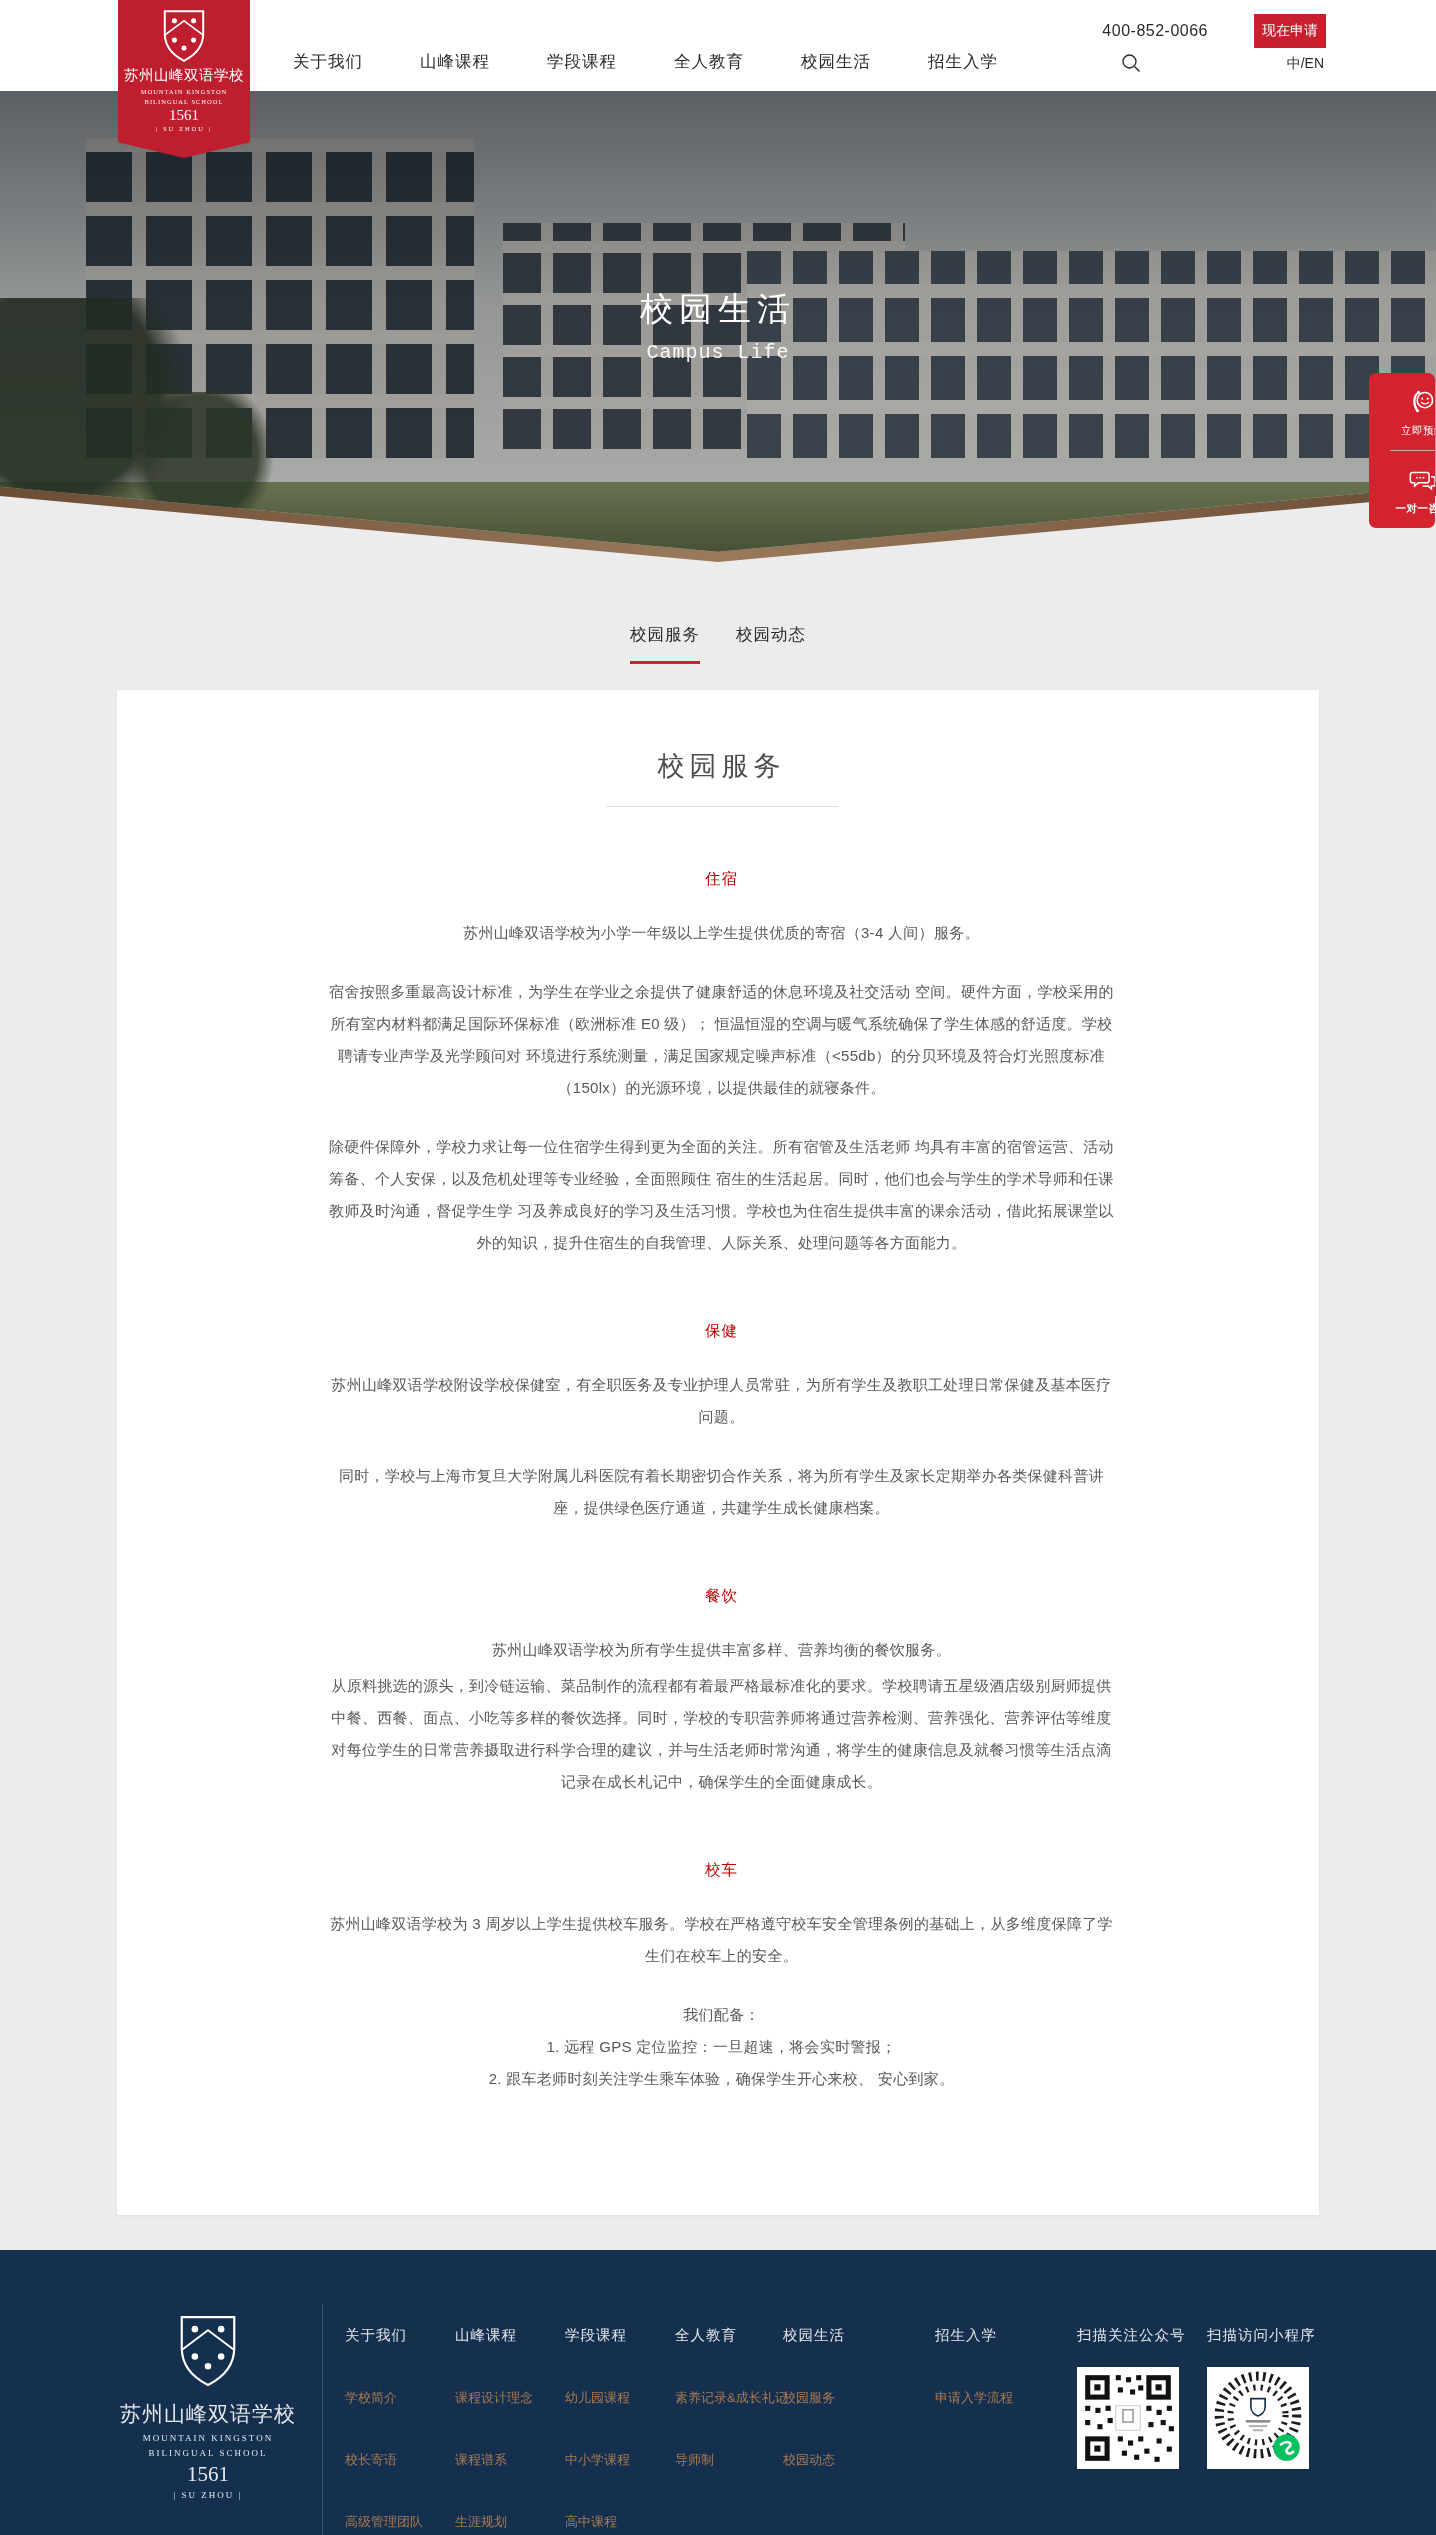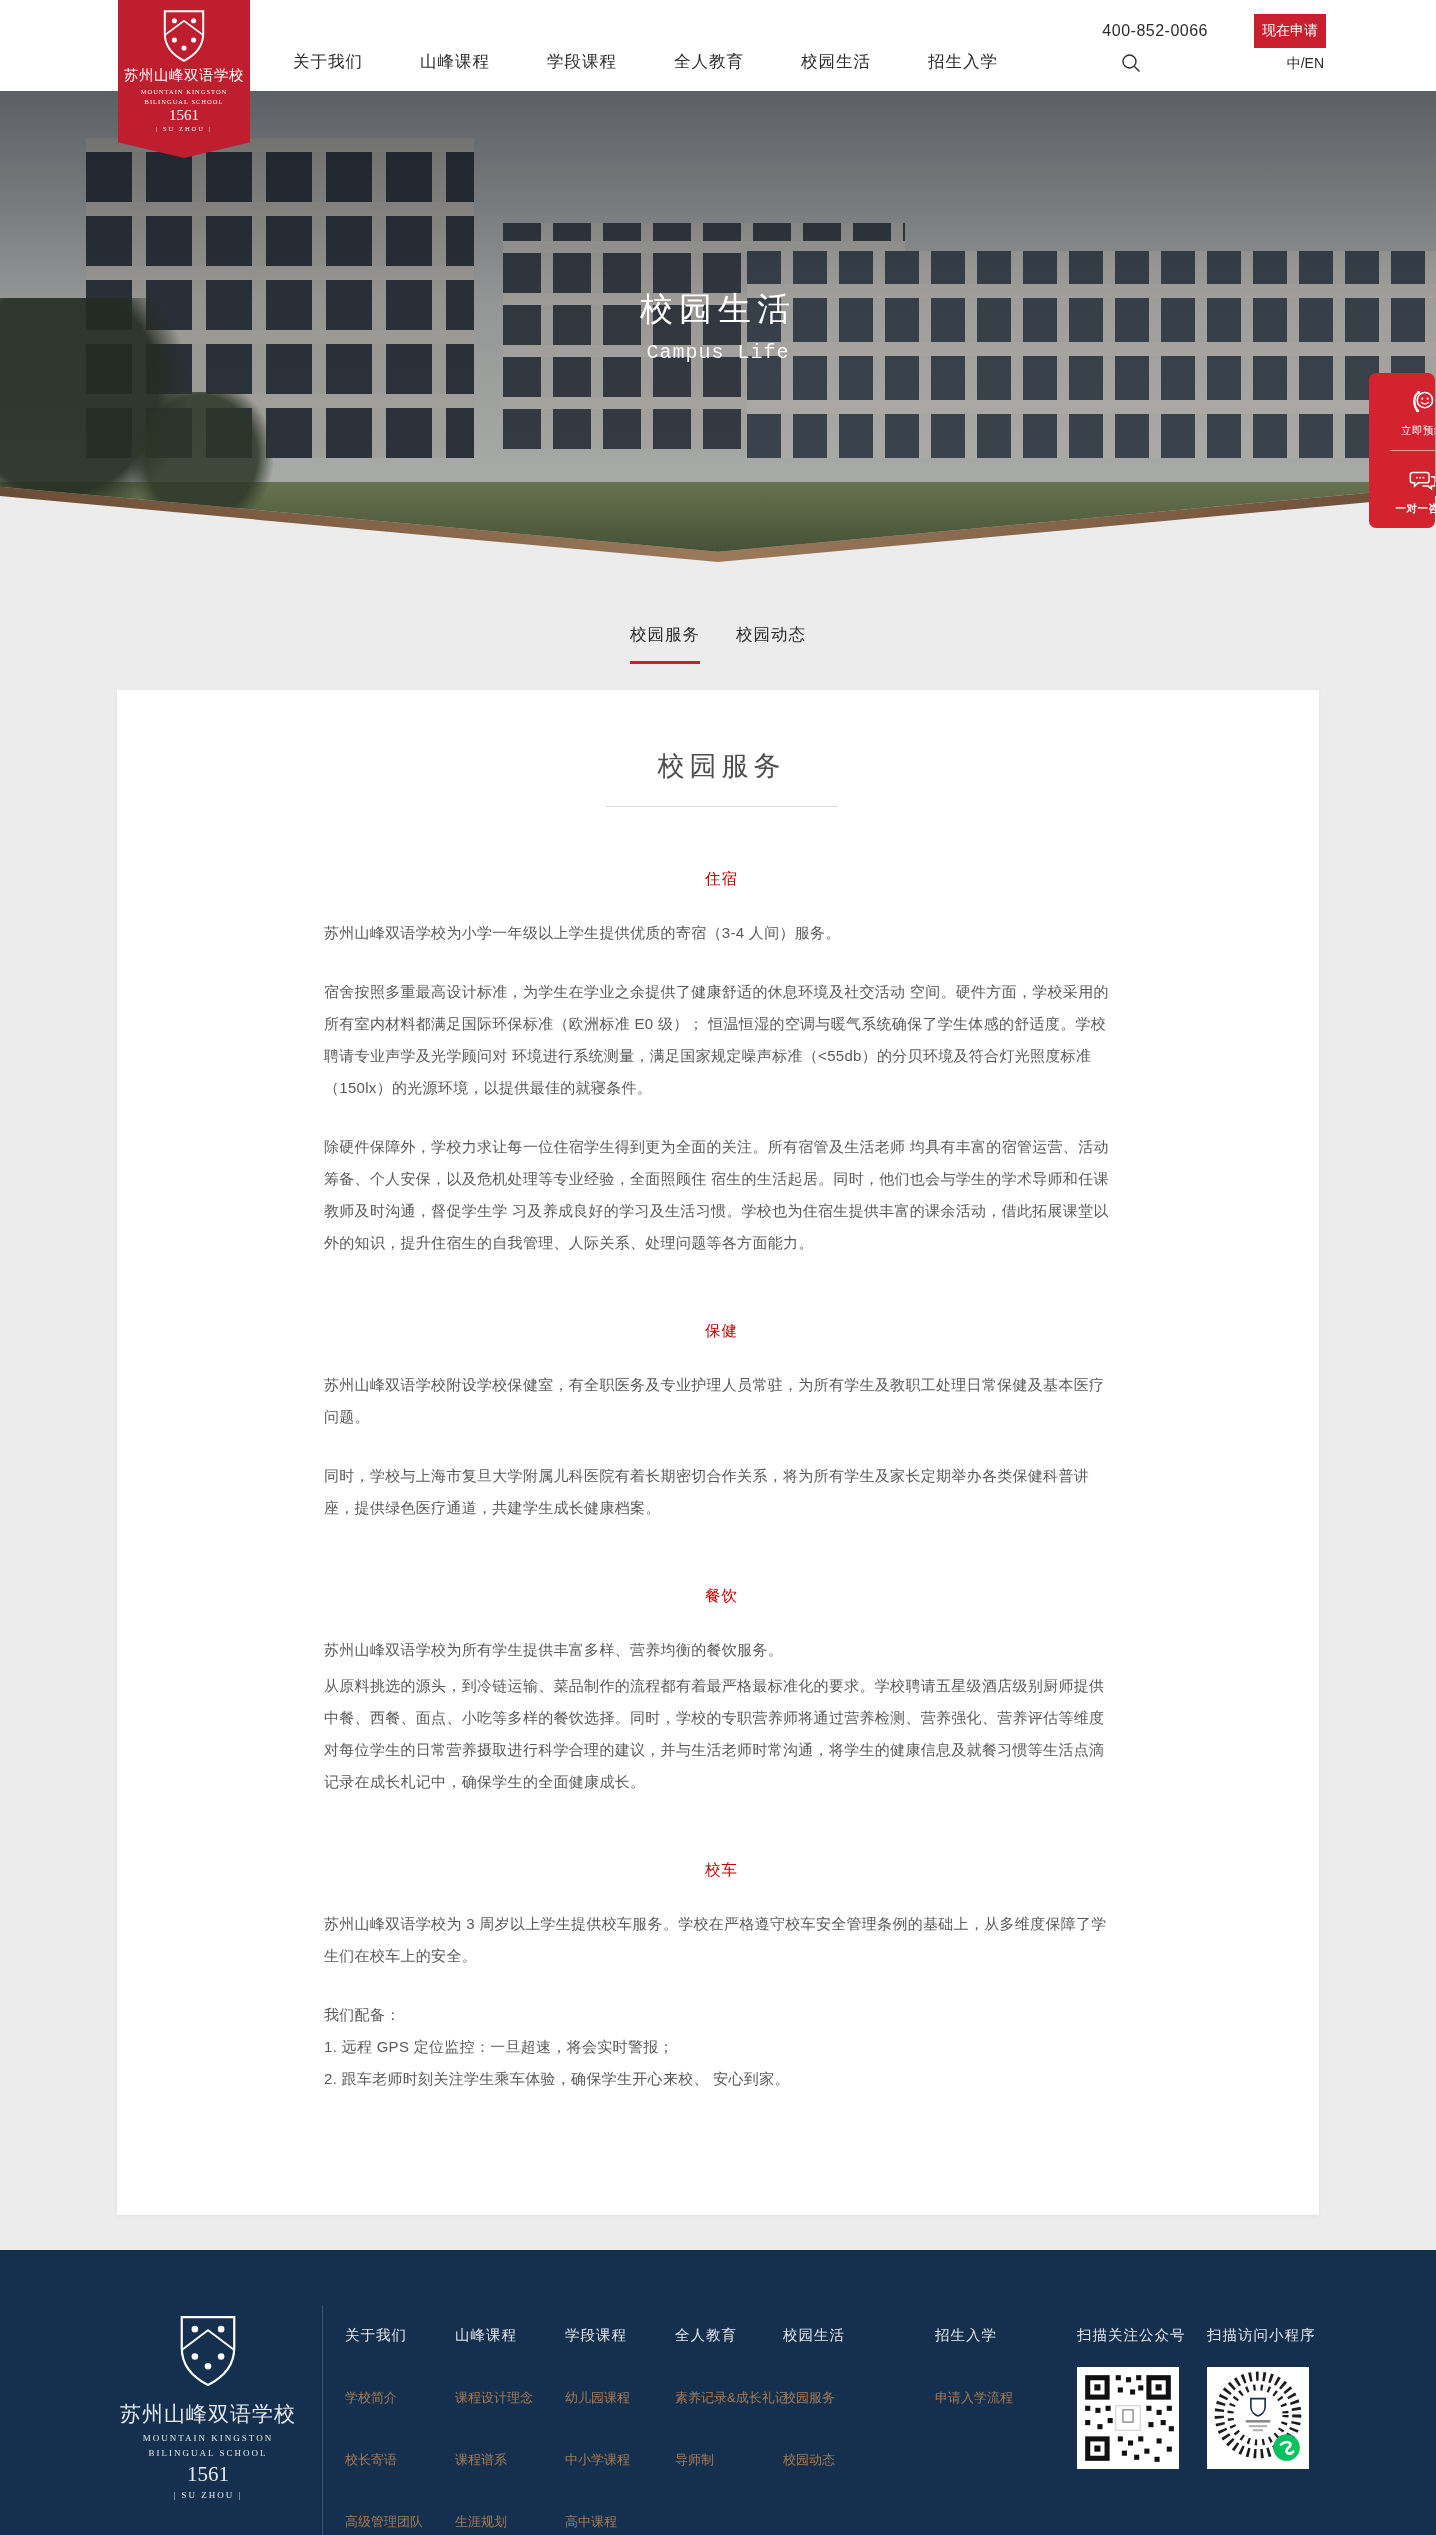--- a/index.html
+++ b/index.html
@@ -86,21 +86,21 @@
   .tab { font-size:16.5px; color:#2b2b2b; letter-spacing:1px; cursor:pointer; padding-bottom:11px; border-bottom:3px solid transparent; }
   .tab.active { border-bottom-color:#c8202f; }
 
   
   .card { width:1202px; margin:26px auto 0; background:#ffffff; min-height:1430px;
     padding:58px 200px 120px 207px; box-shadow:0 1px 4px rgba(0,0,0,.05); }
   .card-title { text-align:center; font-size:27px; font-weight:300; color:#4d4d4d; letter-spacing:5px; }
   .card-title-rule { width:232px; height:1px; background:#dcdcdc; margin:22px auto 0; }
   .svc { margin-top:0; }
   .svc-title { text-align:center; font-size:15.5px; font-weight:500; color:#c00000; letter-spacing:1px; margin-top:62px; }
-  .svc p { font-size:15px; line-height:32px; color:#595959; margin-top:27px; white-space:pre-line; letter-spacing:.3px; }
+  .svc p { font-size:15px; line-height:32px; color:#595959; margin-top:27px; white-space:pre-line; letter-spacing:.3px;text-align:center; }
   .svc p.tight { margin-top:4px; }
 
   
   .footer { position:relative; height:380px; background:#14304e; margin-top:35px; color:#e7e9ec; }
   .f-logo { position:absolute; left:112px; top:62px; width:192px; text-align:center; }
   .f-logo .cn { font-size:21px; letter-spacing:1px; margin-top:10px; white-space:nowrap; }
   .f-logo .en { font-family:"Liberation Serif","DejaVu Serif",serif; font-size:9px; letter-spacing:2px; margin-top:5px; }
   .f-logo .yr { font-family:"Liberation Serif","DejaVu Serif",serif; font-size:21px; margin-top:4px; }
   .f-logo .ct { font-family:"Liberation Serif","DejaVu Serif",serif; font-size:9px; letter-spacing:2px; margin-top:3px; }
   .f-divider { position:absolute; left:322px; top:55px; height:248px; width:1px; background:rgba(255,255,255,.18); }

